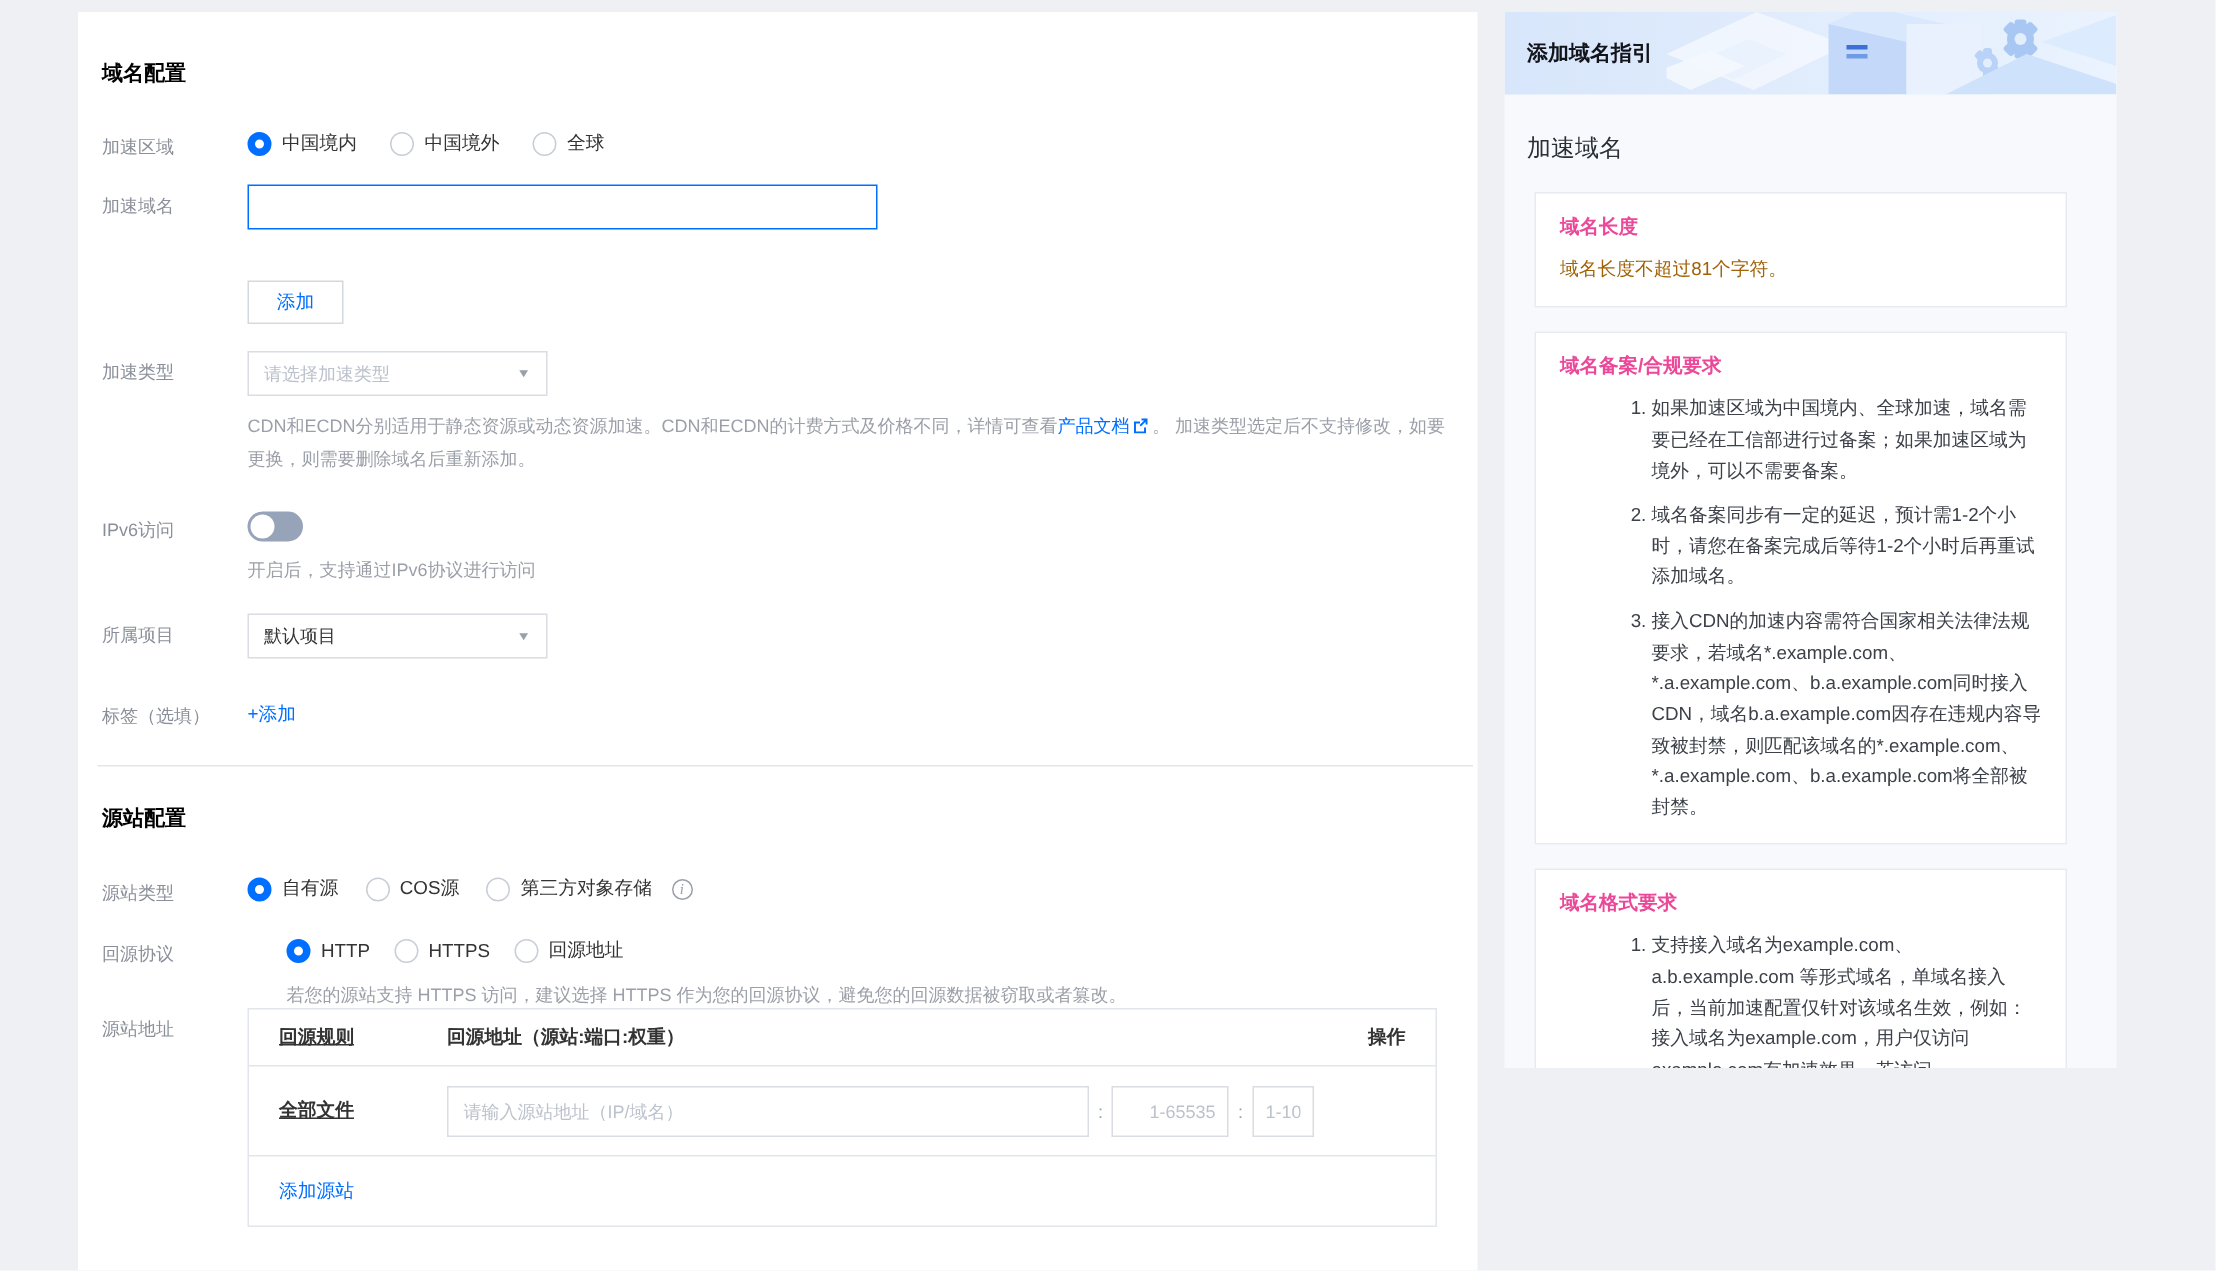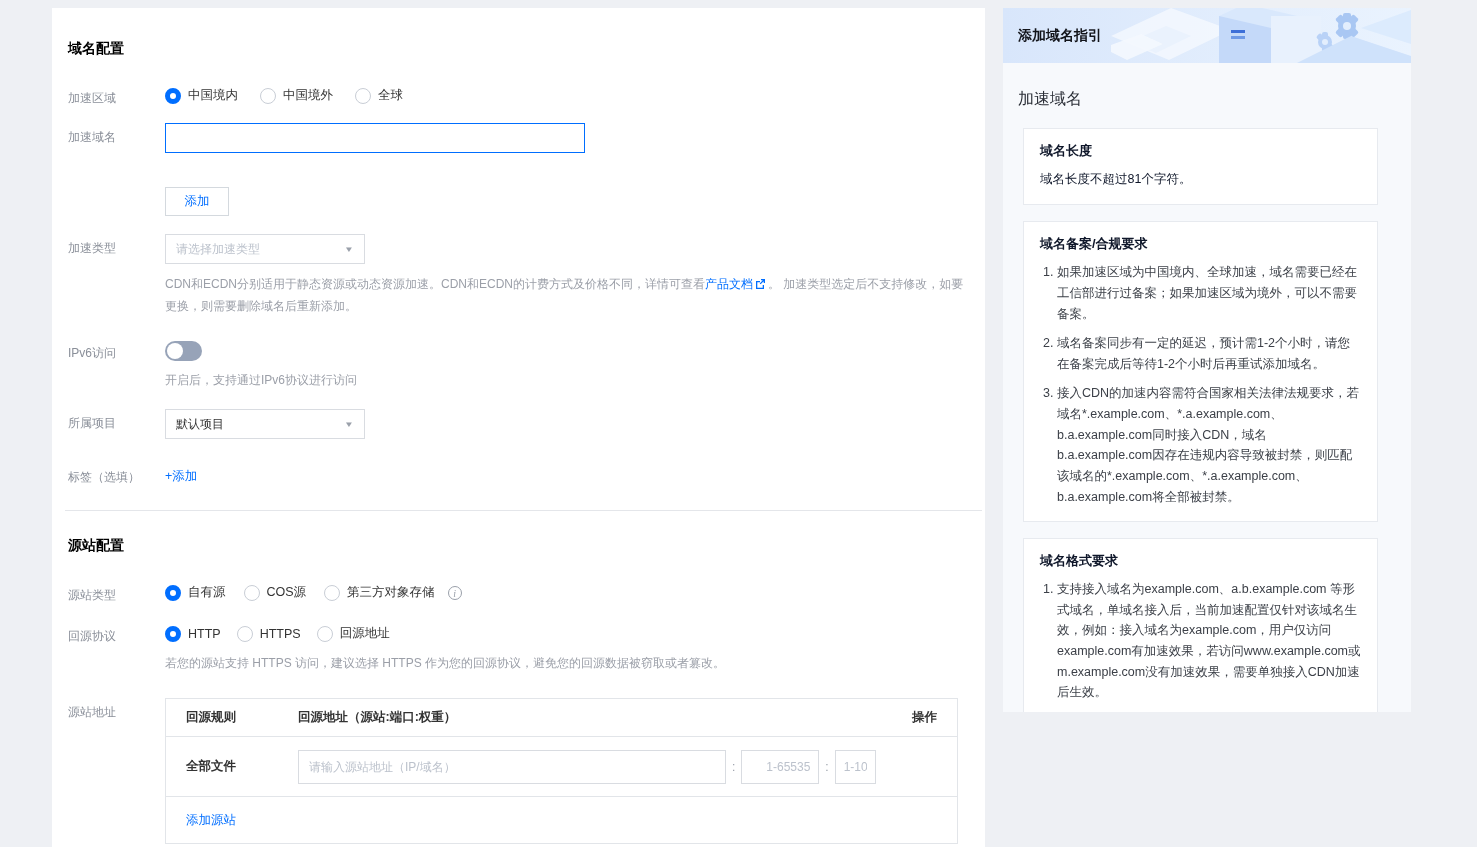--- a/index.html
+++ b/index.html
@@ -61,21 +61,21 @@
   .toggle { width:37px; height:20px; border-radius:10px; background:#97a3b8; position:relative; cursor:pointer; margin-top:2px; }
   .toggle .knob { position:absolute; left:2px; top:2px; width:16px; height:16px; border-radius:50%; background:#fff; }
 
   .divider { border-top:1px solid #e4e6ea; margin:24px 0 26px -3px; width:917px; }
 
   .info-ico { display:inline-block; width:14px; height:14px; border:1px solid #9aa0aa; border-radius:50%; color:#9aa0aa; font-size:10px; line-height:13px; text-align:center; margin-left:6px; font-family:"Liberation Serif",serif; font-style:italic; }
 
   
   .origin-table { width:793px; border:1px solid #e2e5e9; background:#fff; }
   .ot-head { display:flex; height:38px; align-items:center; border-bottom:1px solid #e2e5e9; }
-  .ot-head .c1, .ot-body .c1 { width:132px; flex:none; padding-left:20px; }
+  .ot-head .c1, .ot-body .c1 { width:132px; flex:none; padding-left:20px;text-decoration:underline; }
   .ot-head .c2, .ot-body .c2 { flex:1; display:flex; align-items:center; }
   .ot-head .c3 { width:70px; flex:none; text-align:right; padding-right:20px; }
   .ot-head span { font-weight:bold; color:#333; font-size:12.5px; }
   .ot-body { display:flex; height:60px; align-items:center; border-bottom:1px solid #e2e5e9; }
   .ot-body .rule { font-weight:bold; color:#333; font-size:12.5px; }
   .addr-input { width:428px; height:34px; border:1px solid #d9dce1; padding:0 10px; font-size:12px; color:#333; outline:none; font-family:"Liberation Sans","DejaVu Sans",sans-serif; }
   .addr-input::placeholder, .mini-input::placeholder { color:#bcc2cc; }
   .colon { color:#9aa0aa; margin:0 6px; }
   .mini-input { height:34px; border:1px solid #d9dce1; padding:0 8px; font-size:12px; color:#333; outline:none; text-align:right; font-family:"Liberation Sans","DejaVu Sans",sans-serif; }
   .mini-input.port { width:78px; }
@@ -92,24 +92,24 @@
     display:flex; align-items:center;
   }
   .guide-banner-title { font-size:14px; font-weight:bold; color:#12141a; padding-left:15px; position:relative; z-index:2; }
   .banner-art { position:absolute; right:0; top:0; height:55px; width:300px; z-index:1; }
   .guide-heading { font-size:16px; color:#2a2e36; padding:26px 0 0 15px; }
   .guide-cards { padding:18px 15px 0 20px; }
   .g-card {
     background:#fff; border:1px solid #e7eaef; padding:13px 16px 14px 16px;
     margin-bottom:16px; width:355px;
   }
-  .g-card h4 { font-size:13px; font-weight:bold; color:#0f172a; margin-bottom:9px; }
-  .g-card p { font-size:12.5px; color:#0f172a; line-height:1.7; }
+  .g-card h4 { font-size:13px; font-weight:bold; color:#ec4899; margin-bottom:9px; }
+  .g-card p { font-size:12.5px; color:#a16207; line-height:1.7; }
   .g-card ol { margin:0; padding-left:17px; }
-  .g-card ol li { font-size:12.5px; color:#3c4048; line-height:1.65; margin-bottom:9px; }
+  .g-card ol li { font-size:12.5px; color:#3c4048; line-height:1.65; margin-bottom:9px;margin-left:44px; }
   .g-card ol li:last-child { margin-bottom:0; }
 </style>
 </head>
 <body>
 
 <div class="layout">
 
   <div class="main-panel">
 
     <div class="section-title">域名配置</div>
@@ -203,21 +203,21 @@
           <span class="radio-text">COS源</span>
         </span>
         <span class="radio-item">
           <span class="radio-dot"></span>
           <span class="radio-text">第三方对象存储</span>
           <span class="info-ico">i</span>
         </span>
       </div>
     </div>
 
-    <div class="form-row" style="margin-bottom:26px;">
+    <div class="form-row" style="gap:26px;">
       <div class="form-label">回源协议</div>
       <div class="form-control">
         <div class="radio-group" style="gap:16px;">
           <span class="radio-item">
             <span class="radio-dot on"></span>
             <span class="radio-text">HTTP</span>
           </span>
           <span class="radio-item">
             <span class="radio-dot"></span>
             <span class="radio-text">HTTPS</span>

